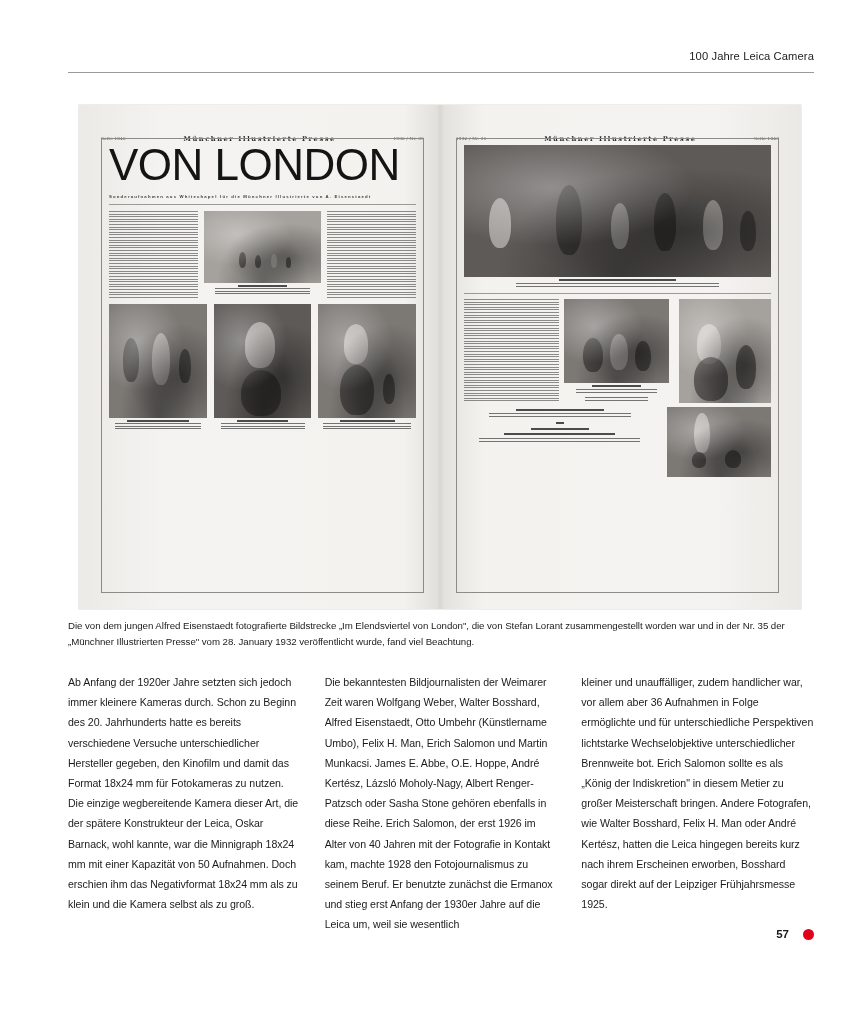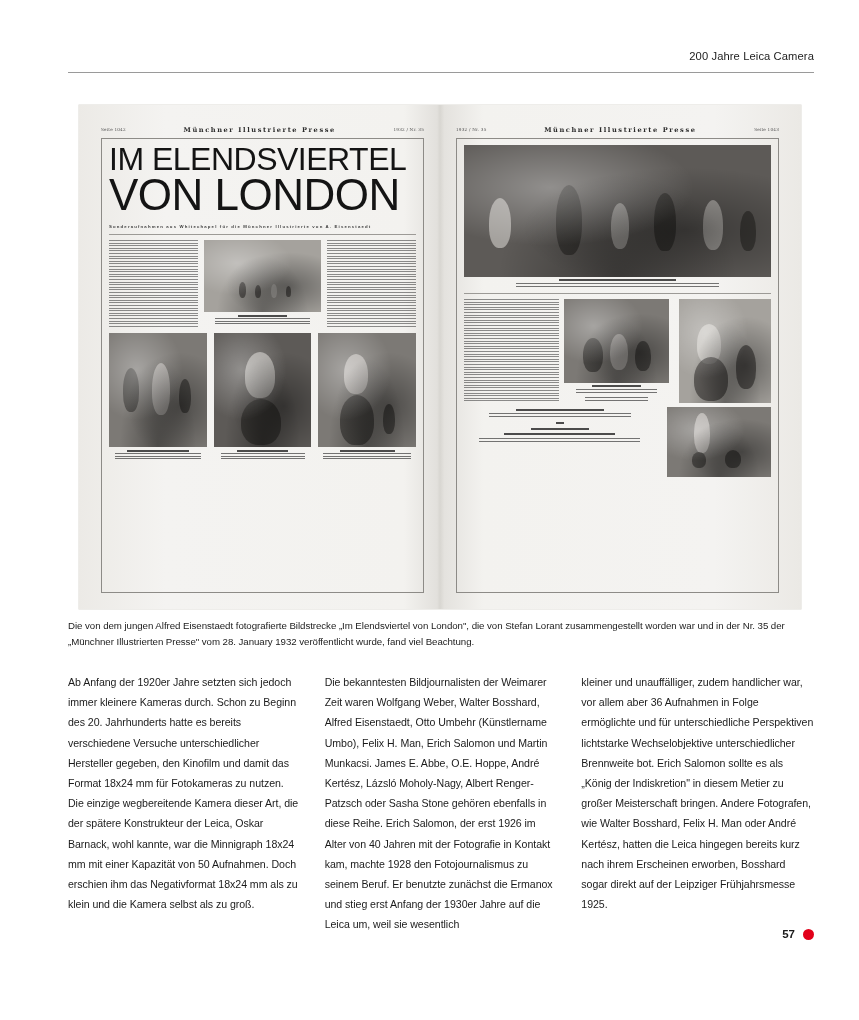--- a/index.html
+++ b/index.html
@@ -78,20 +78,21 @@
   .masthead {
     position: relative;
     height: 13px;
     display: flex;
     align-items: center;
     justify-content: space-between;
     font-family: "DejaVu Serif", serif;
     font-size: 4.6px;
     color: #3a3a3a;
     letter-spacing: 0.2px;
+    margin-top: 9px;
   }
   .masthead-title {
     font-size: 6.6px;
     font-weight: bold;
     letter-spacing: 1.6px;
     color: #2a2a2a;
     white-space: nowrap;
   }
   .masthead-side { font-size: 4.2px; color: #555; white-space: nowrap; }
 
@@ -234,57 +235,56 @@
     letter-spacing: -0.05px;
   }
 
   
   .folio {
     position: absolute;
     right: 45px;
     top: 928px;
     display: flex;
     align-items: center;
-    gap: 8px;
+    gap: 14px;
   }
   .folio-num {
     font-size: 11.5px;
     font-weight: bold;
     color: #1a1a1a;
   }
   .folio-dot {
     width: 11px;
     height: 11px;
     border-radius: 50%;
     background: #e2001a;
   }
 </style>
 </head>
 <body>
 
 <div class="page">
 
   <div class="running-head">
-    <div class="running-head-text">200 Jahre Leica Camera</div>
+    <div class="running-head-text">100 Jahre Leica Camera</div>
     <div class="running-head-rule"></div>
   </div>
 
   <div class="figure">
     <div class="spread">
 
       <div class="mag-page left">
         <div class="masthead">
           <span class="masthead-side">Seite 1042</span>
           <span class="masthead-title">Münchner Illustrierte Presse</span>
           <span class="masthead-side">1932 / Nr. 35</span>
         </div>
 
         <div class="mag-frame">
           <div class="headline">
-            <span class="l1">IM ELENDSVIERTEL</span>
             <span class="l2">VON LONDON</span>
           </div>
           <div class="subhead">Sonderaufnahmen aus Whitechapel für die Münchner Illustrierte von A. Eisenstaedt</div>
           <div class="rule-thin"></div>
 
           <div class="lp-cols">
             <div class="lp-col">
               <div class="microtext" style="height:88px;"></div>
             </div>
             <div class="lp-photo-col">

